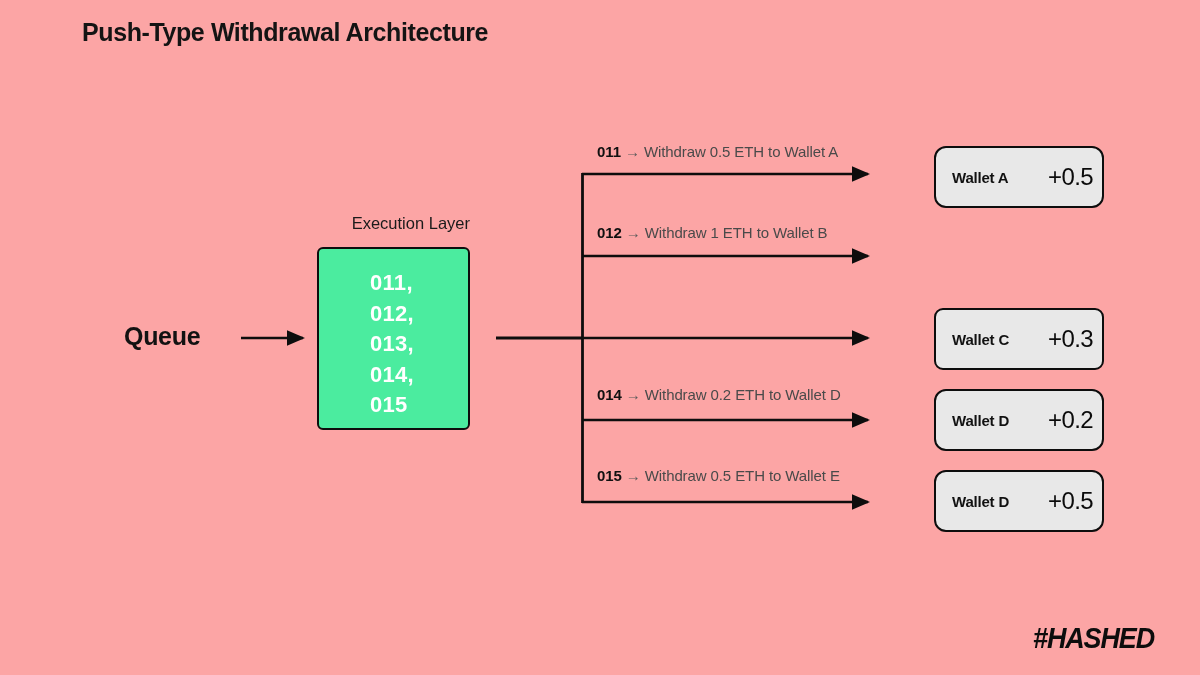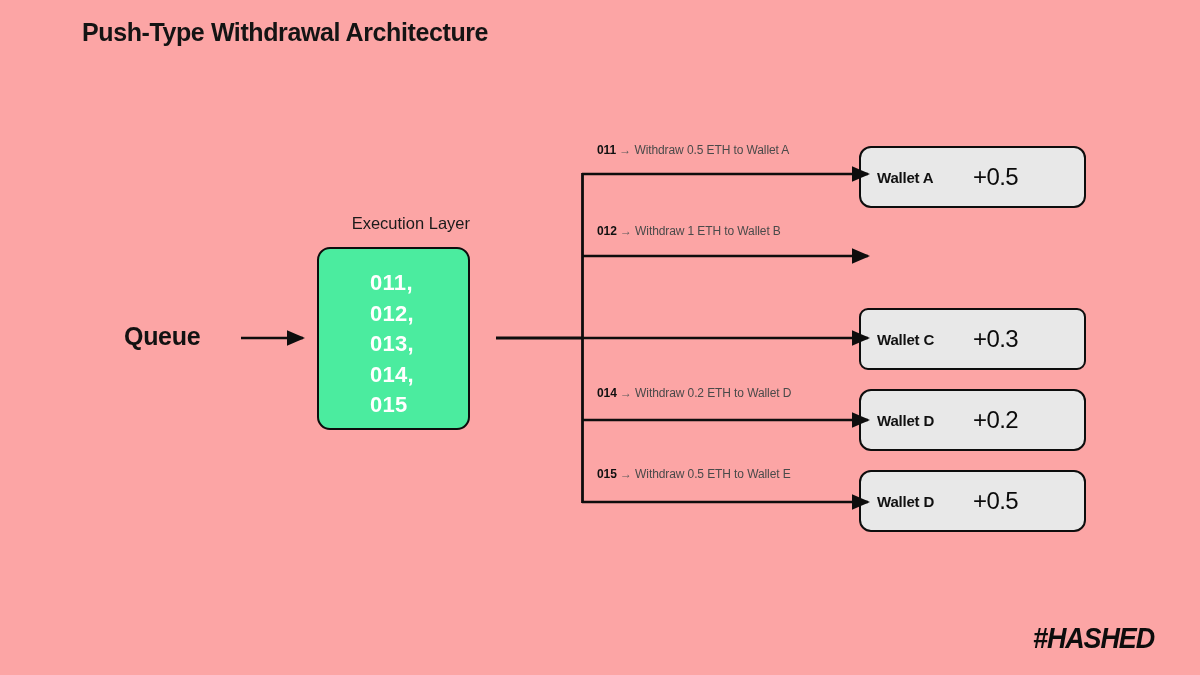--- a/index.html
+++ b/index.html
@@ -56,55 +56,55 @@
   }
 
   #execution-layer-box {
     position: absolute;
     left: 317px;
     top: 247px;
     width: 153px;
     height: 183px;
     background: #4BEC9F;
     border: 2.5px solid #0d0d0d;
-    border-radius: 13px;
+    border-radius: 6px;
   }
 
   #execution-layer-list {
     position: absolute;
     left: 51px;
     top: 19px;
     font-size: 22px;
     font-weight: bold;
     line-height: 30.5px;
     color: #ffffff;
     letter-spacing: 0.3px;
     white-space: pre;
   }
 
   
   .flow-label {
     position: absolute;
-    font-size: 12px;
+    font-size: 15px;
     color: #4a4a4a;
     white-space: nowrap;
     letter-spacing: -0.1px;
   }
   .flow-label .flow-id {
     font-weight: bold;
     color: #101010;
   }
   .flow-label .flow-arrow { color: #5a5a5a; }
   .flow-label .flow-text  { color: #4a4a4a; }
 
   
   .wallet-box {
     position: absolute;
-    left: 859px;
-    width: 227px;
+    left: 934px;
+    width: 170px;
     height: 62px;
     background: #E8E8E8;
     border: 2.5px solid #0d0d0d;
     border-radius: 12px;
     display: flex;
     align-items: center;
   }
   .wallet-name {
     position: absolute;
     left: 16px;

